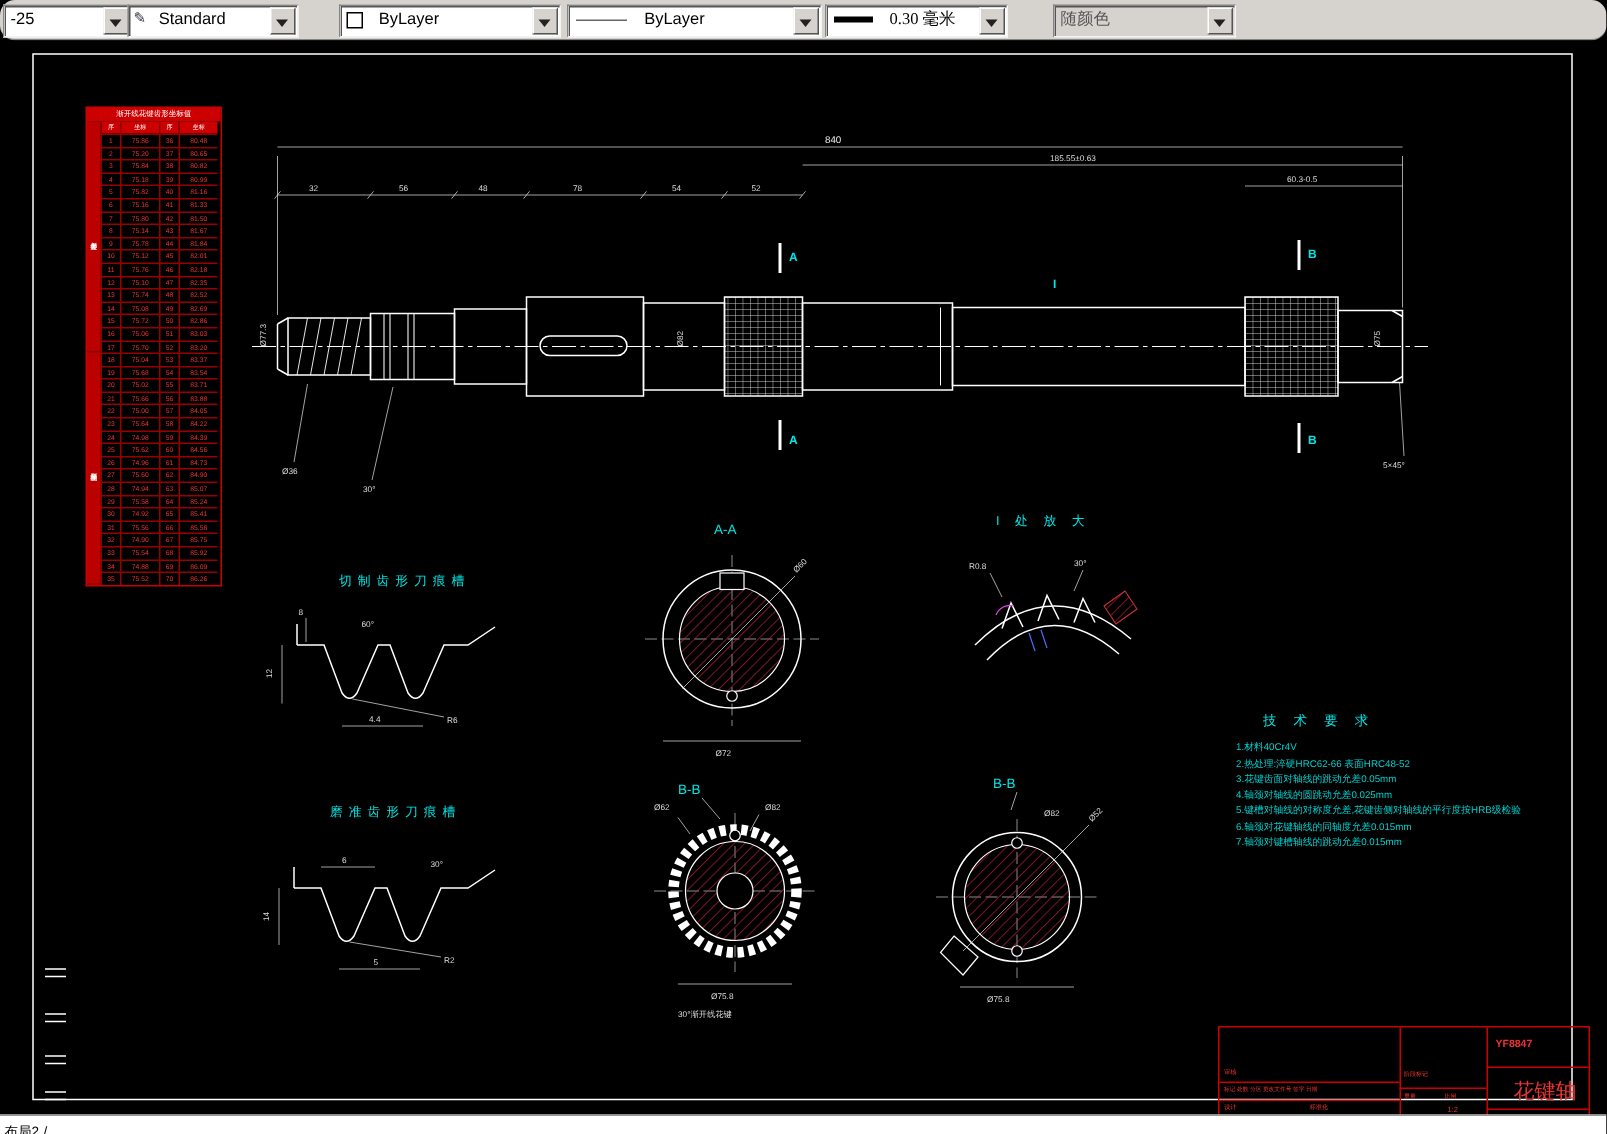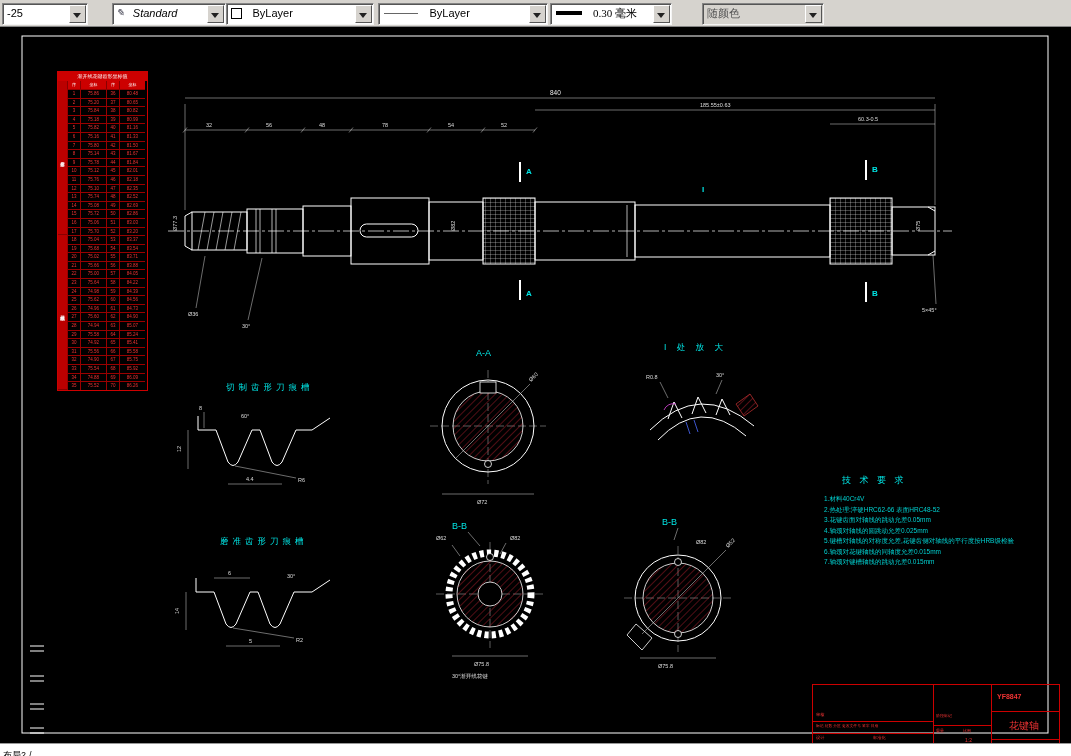--- a/index.html
+++ b/index.html
@@ -1,19 +1,19 @@
 <!DOCTYPE html>
 <html><head>
 <meta charset="utf-8">
 <style>
   html,body{margin:0;padding:0;}
   body{width:1071px;height:756px;background:#000;font-family:"Liberation Sans",sans-serif;position:relative;overflow:hidden;}
 
   
-  .toolbar{position:absolute;top:0;left:0;width:1071px;height:26px;background:#d6d3ce;border-bottom:1px solid #848484;z-index:30;}
+  .toolbar{position:absolute;top:0;left:0;width:1071px;height:26px;background:#d6d3ce;border-bottom:1px solid #848484;z-index:30;border-radius:10px;}
   .combo{position:absolute;top:3px;height:20px;background:#fff;border:1px solid;border-color:#848484 #f4f4f4 #f4f4f4 #848484;box-shadow:inset 1px 1px 0 #555;}
   .combo .combo-text{display:inline-block;font-size:11px;line-height:18px;padding-left:4px;color:#000;white-space:nowrap;vertical-align:top;}
   .combo-btn{position:absolute;right:1px;top:1px;bottom:1px;width:15px;background:#d6d3ce;border:1px solid;border-color:#fff #555 #555 #fff;}
   .combo-btn .arr{position:absolute;left:3px;top:7px;width:0;height:0;border:4px solid transparent;border-top:5px solid #222;}
   .combo.disabled{background:#d6d3ce;margin-left:26px;}
   .combo.disabled .combo-text{color:#555;}
   .sw{display:inline-block;width:9px;height:9px;border:1px solid #000;background:#fff;margin:4px 2px 0 4px;vertical-align:top;}
   .lt-sample{display:inline-block;width:34px;height:1px;background:#666;margin:9px 3px 0 5px;vertical-align:top;}
   .lw-sample{display:inline-block;width:26px;height:4px;background:#000;margin:7px 3px 0 5px;vertical-align:top;}
   .style-ic{display:inline-block;font-size:10px;line-height:18px;color:#334;padding-left:3px;vertical-align:top;}
@@ -28,21 +28,21 @@
   .ptable-main{display:flex;}
   .ptable-strip{width:9px;display:flex;flex-direction:column;background:#b00;}
   .strip-label{flex:1;writing-mode:vertical-rl;text-orientation:upright;font-size:4.5px;color:#fff;text-align:center;line-height:9px;border-bottom:1px solid #800;overflow:hidden;}
   .ptable-right{flex:1;}
   .ptable-head,.ptable-grid{display:grid;grid-template-columns:13px 26px 13px 26px;}
   .ph{background:#c00;color:#fff;font-size:4px;line-height:8px;height:8px;text-align:center;border-left:1px solid #800;overflow:hidden;}
   .ptable-grid{grid-auto-rows:8.6px;}
   .pc{border-top:1px solid #900;border-left:1px solid #900;color:#e33;font-size:4.5px;line-height:8.5px;text-align:center;overflow:hidden;}
 
   
-  .tech-title{position:absolute;left:842px;top:448px;color:#00e5e5;font-size:9px;letter-spacing:3px;z-index:5;white-space:nowrap;}
+  .tech-title{position:absolute;left:842px;top:448px;color:#00e5e5;font-size:9px;letter-spacing:3px;z-index:5;white-space:nowrap;font-family:Liberation Mono, monospace;}
   .tech-list{position:absolute;left:824px;top:468px;width:220px;z-index:5;}
   .tech-item{color:#00cfcf;font-size:6.5px;line-height:10.5px;white-space:nowrap;}
 
   
   .tblock{position:absolute;left:812px;top:658px;width:246px;height:76px;border:1px solid #c00;z-index:5;}
   .tb-line{position:absolute;background:#c00;}
   .tb-line.v{width:1px;top:0;bottom:0;}
   .tb-line.h{height:1px;}
   .tbt{position:absolute;color:#e33;white-space:nowrap;}
 
@@ -60,21 +60,21 @@
 </head>
 <body>
 
 <div class="toolbar">
   <div class="combo" style="left:2px;width:84px;">
     <span class="combo-text">-25</span>
     <span class="combo-btn">
         <span class="arr"></span>
       </span>
   </div>
-  <div class="combo" style="left:112px;width:112px;font-style:italic;">
+  <div class="combo" style="left:85px;width:112px;">
     <span class="style-ic">✎</span>
     <span class="combo-text">Standard</span>
     <span class="combo-btn">
         <span class="arr"></span>
       </span>
   </div>
   <div class="combo" style="left:226px;width:146px;">
     <span class="sw"></span>
     <span class="combo-text">ByLayer</span>
     <span class="combo-btn">
@@ -475,20 +475,20 @@
     <span class="tbt" style="left:60px;top:50px;font-size:4.2px;">标准化</span>
     <span class="tbt" style="left:3px;top:63px;font-size:4.2px;">工艺</span>
     <span class="tbt" style="left:60px;top:63px;font-size:4.2px;">批准</span>
     <span class="tbt" style="left:3px;top:27px;font-size:4.2px;">审核</span>
     <span class="tbt" style="left:123px;top:28px;font-size:4px;">阶段标记</span>
     <span class="tbt" style="left:123px;top:43px;font-size:4px;">重量</span>
     <span class="tbt" style="left:150px;top:43px;font-size:4px;">比例</span>
     <span class="tbt" style="left:152px;top:52px;font-size:5px;">1:2</span>
     <span class="tbt" style="left:122px;top:66px;font-size:4px;">共1张 第1张</span>
     <span class="tbt" style="left:184px;top:8px;font-size:7px;font-weight:bold;">YF8847</span>
-    <span class="tbt" style="left:196px;top:34px;font-size:10px;">花键轴</span>
+    <span class="tbt" style="left:196px;top:34px;font-size:14px;">花键轴</span>
     <span class="tbt" style="left:198px;top:60px;font-size:5px;">40Cr</span>
   </div>
 </div>
 
 <div class="statusbar">
   <span>布局2</span><span>/</span>
 </div>
 
 </body></html>

